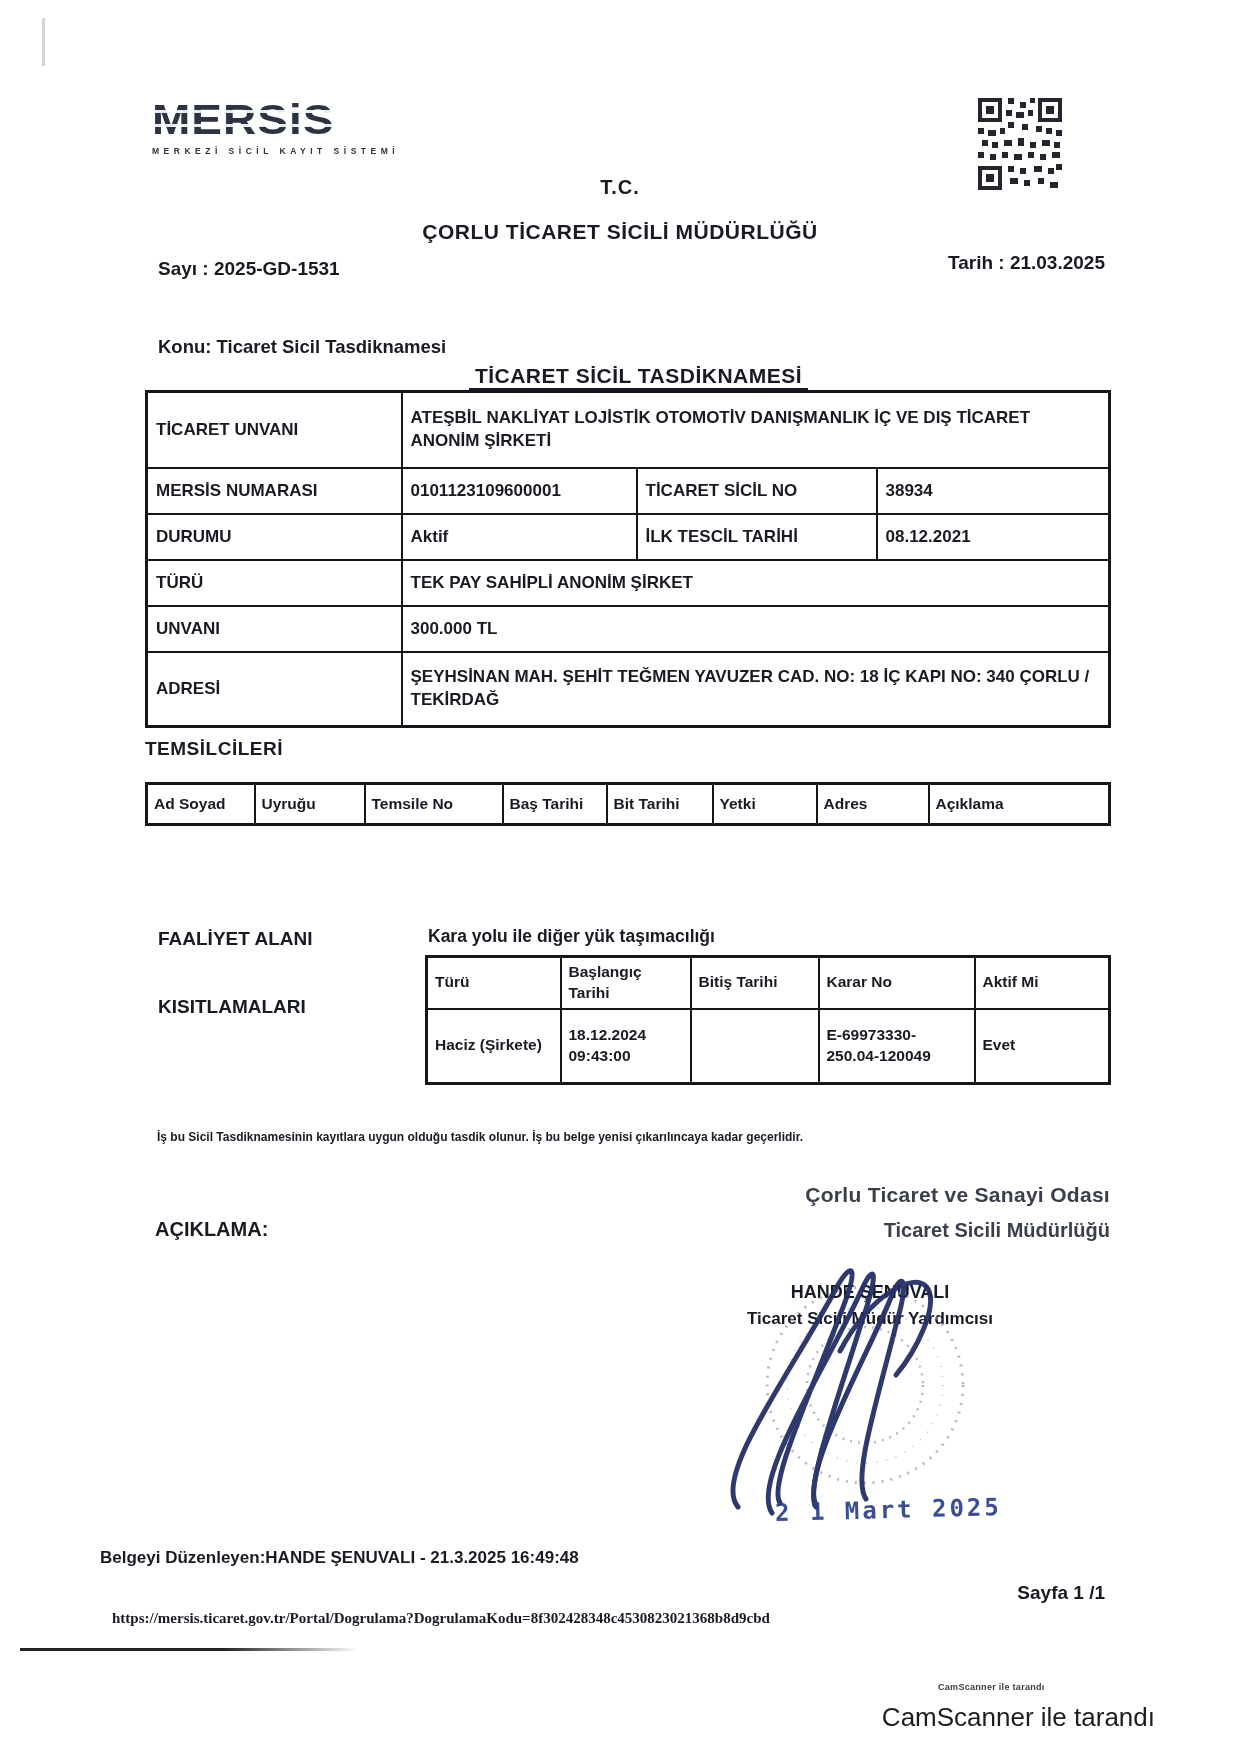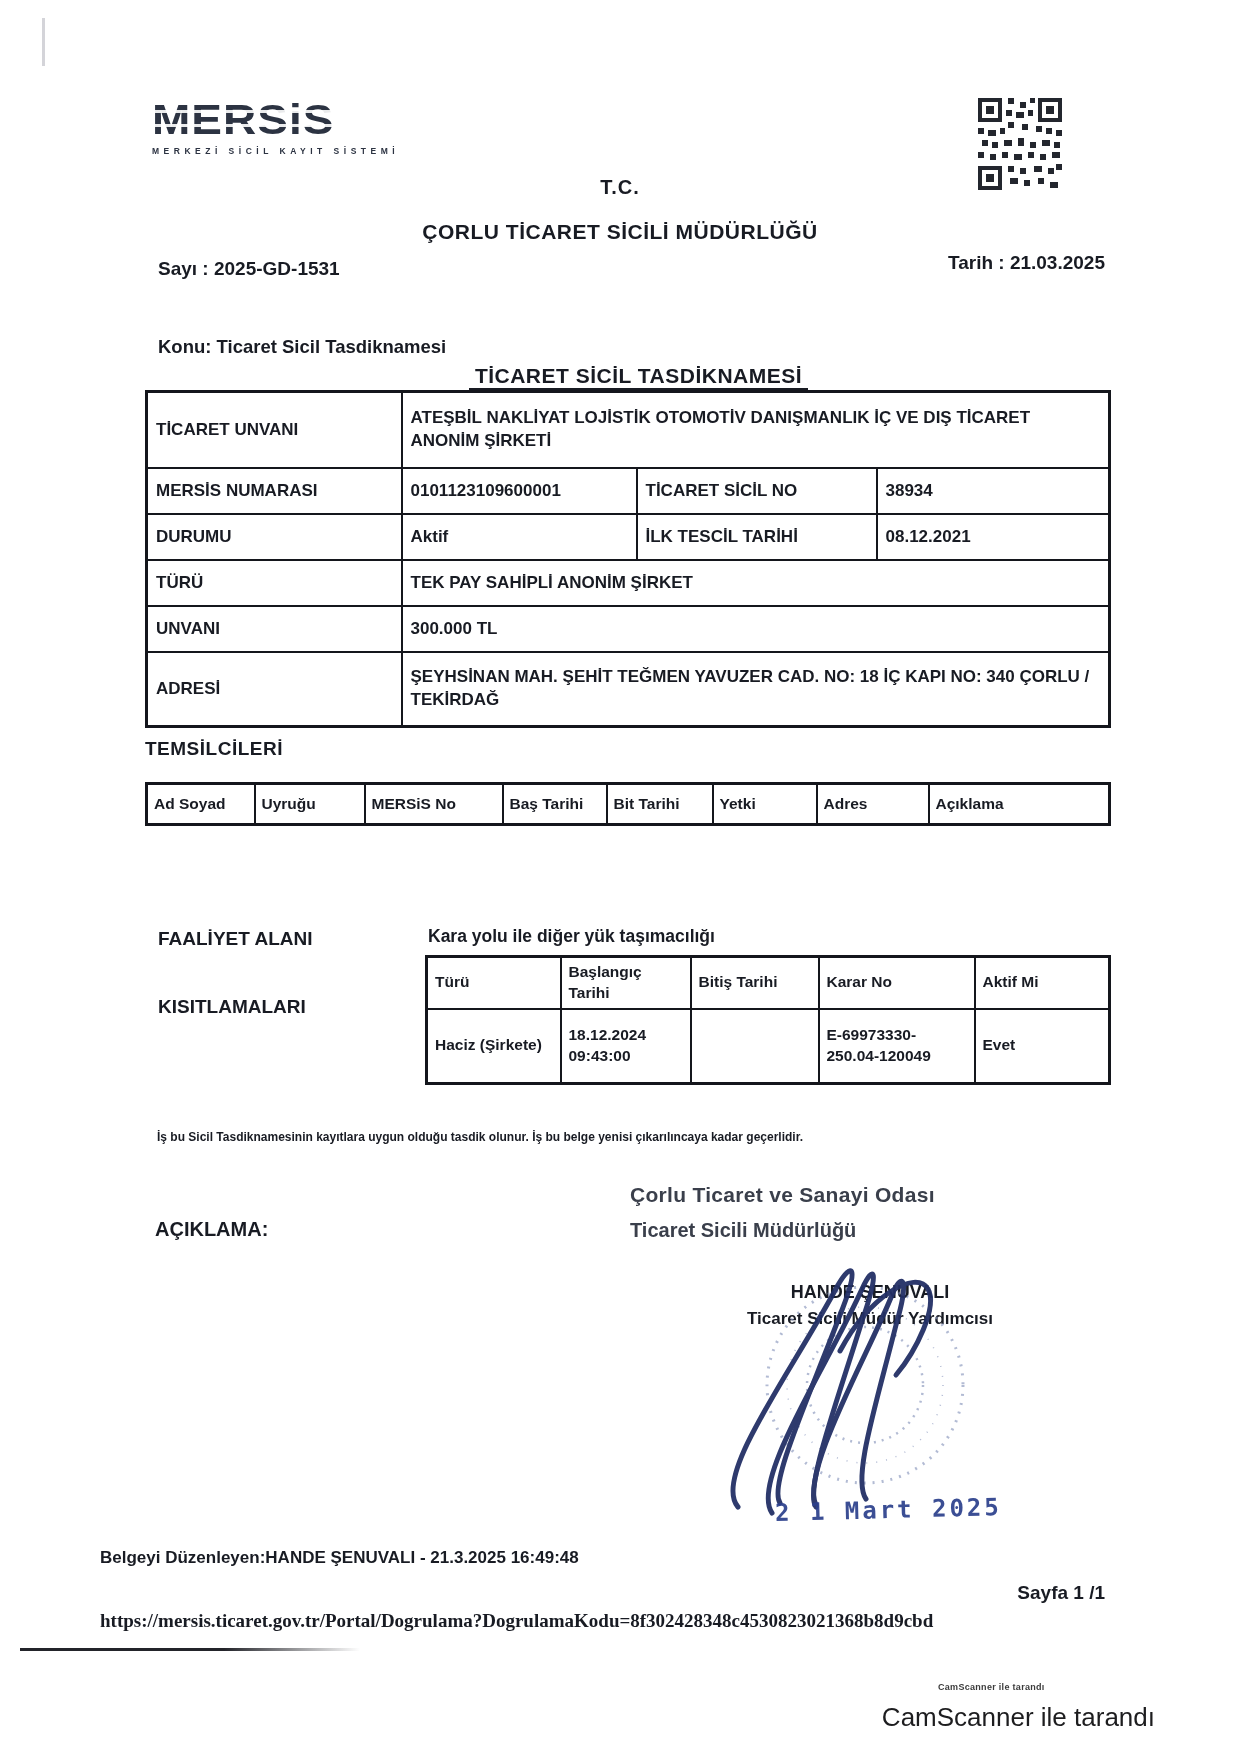--- a/index.html
+++ b/index.html
@@ -46,33 +46,33 @@
     padding:4px 7px;vertical-align:middle;line-height:1.35;overflow-wrap:anywhere;}
   .rest-table tr.hdr td{height:32px;}
   .rest-table tr.data td{height:64px;}
   
   .temsilciler-h{left:145px;top:738px;font-size:19px;letter-spacing:.5px;}
   .faaliyet-l{left:158px;top:928px;font-size:19px;}
   .faaliyet-v{left:428px;top:926px;font-size:17.5px;}
   .kisit-l{left:158px;top:996px;font-size:19px;}
   .statement{left:157px;top:1128px;width:918px;font-size:12px;line-height:1.6;}
   .aciklama{left:155px;top:1218px;font-size:20px;}
-  .org-block{left:630px;top:1183px;width:480px;text-align:left;color:#3a3f4b;}
+  .org-block{left:630px;top:1183px;width:480px;text-align:right;color:#3a3f4b;}
   .org-line1{font-size:21px;font-weight:bold;letter-spacing:.3px;}
   .org-line2{font-size:20px;font-weight:bold;margin-top:12px;}
   .sig-name-block{left:630px;top:1282px;width:480px;text-align:center;}
   .sig-name{font-size:18px;font-weight:bold;}
   .sig-title{font-size:17px;font-weight:bold;margin-top:6px;}
   .sig-art{left:720px;top:1255px;width:280px;height:280px;}
   .date-stamp{left:775px;top:1496px;font-size:24px;font-weight:bold;color:#2b3f8c;
     font-family:"DejaVu Sans Mono",monospace;letter-spacing:3px;transform:rotate(-1.5deg);opacity:.92;}
   
   .editor{left:100px;top:1548px;font-size:17px;}
   .page-num{left:905px;top:1582px;width:200px;text-align:right;font-size:19px;}
-  .url{left:100px;top:1610px;font-size:19px;font-weight:bold;font-family:"Liberation Serif",serif;}
+  .url{left:112px;top:1610px;font-size:15px;font-weight:bold;font-family:"Liberation Serif",serif;}
   .cs-small{left:938px;top:1682px;font-size:9px;color:#3c3c3c;font-weight:bold;letter-spacing:.3px;}
   .cs-large{left:700px;top:1702px;width:455px;text-align:right;font-size:26px;color:#1d1d1f;}
 </style>
 </head>
 <body>
 
 <div id="sheet">
 
   <div class="abs edge-line"></div>
 
@@ -194,21 +194,21 @@
         <col style="width:104px">
       <col style="width:106px">
         <col style="width:104px">
         <col style="width:112px">
         <col style="width:181px">
     </colgroup>
     <tbody>
         <tr class="hdr">
       <td>Ad Soyad</td>
       <td>Uyruğu</td>
-      <td>MERSiS No</td>
+      <td>Temsile No</td>
       <td>Baş Tarihi</td>
       <td>Bit Tarihi</td>
       <td>Yetki</td>
       <td>Adres</td>
       <td>Açıklama</td>
     </tr>
   </tbody>
     </table>
 
   <div class="abs faaliyet-l b">FAALİYET ALANI</div>

